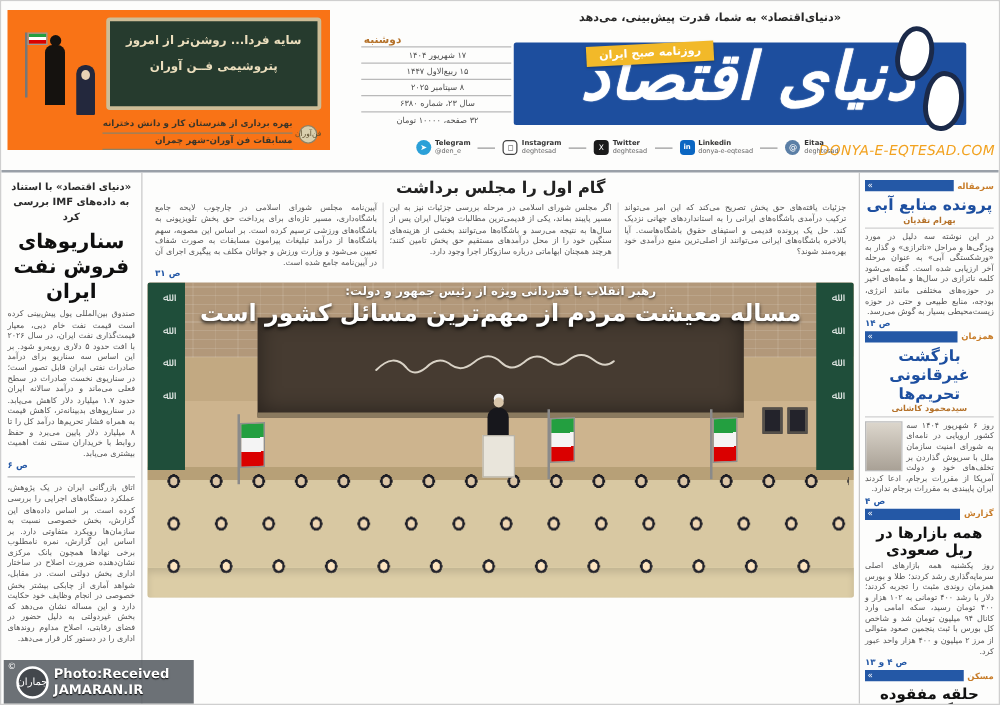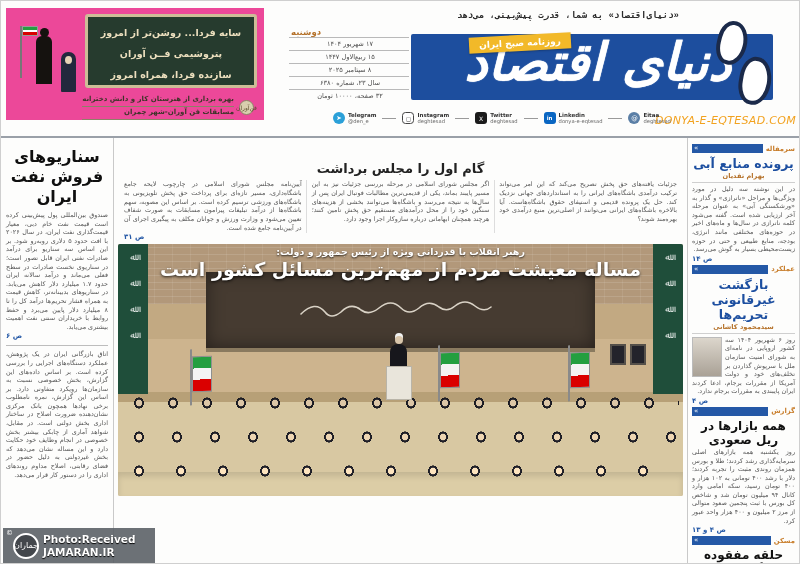--- a/index.html
+++ b/index.html
@@ -5,21 +5,21 @@
   * { margin:0; padding:0; box-sizing:border-box; }
   html,body { background:#e9e9e9; }
   body { font-family:"DejaVu Sans", sans-serif; }
   .page { position:relative; width:800px; height:564px; background:#fdfdfc; overflow:hidden;
           border:1px solid #cfcfcf; margin:0 auto; }
 
   
   .header { position:relative; height:137px; border-bottom:2px solid #9aa0a8; background:#fdfdfc; }
 
   
-  .ad { position:absolute; left:5px; top:7px; width:258px; height:112px; background:#ec4899; overflow:hidden; }
+  .ad { position:absolute; left:5px; top:7px; width:258px; height:112px; background:#f97316; overflow:hidden; }
   .ad-flagpole { position:absolute; left:14px; top:18px; width:2px; height:52px; background:#777; }
   .ad-flag { position:absolute; left:16px; top:18px; width:16px; height:10px;
              background:linear-gradient(#239f40 0 33%,#fff 33% 66%,#da0000 66%); border:1px solid #999; }
   .ad-fig1 { position:absolute; left:30px; top:28px; width:16px; height:48px; background:#15120f; border-radius:6px 6px 0 0; }
   .ad-fig1::before { content:""; position:absolute; top:-8px; left:4px; width:9px; height:9px; border-radius:50%; background:#15120f; }
   .ad-fig2 { position:absolute; left:55px; top:44px; width:15px; height:40px; background:#23283d; border-radius:7px 7px 1px 1px; }
   .ad-fig2::before { content:""; position:absolute; top:4px; left:4px; width:7px; height:8px; border-radius:50%; background:#e7d3b6; }
   .ad-board { position:absolute; right:7px; top:6px; width:172px; height:74px; background:#263b2e;
               border:3px solid #cdbd97; border-radius:3px; padding:5px 8px; direction:rtl;
               color:#ecdfbe; font-size:9.5px; font-weight:bold; line-height:21px; text-align:center; }
@@ -36,21 +36,21 @@
 
   
   .banner { position:absolute; left:410px; top:33px; width:362px; height:66px; background:#1d4e9e; border-radius:2px; }
   .masthead-title { position:absolute; left:432px; top:14px; width:330px; text-align:center;
                     font-size:52px; font-weight:bold; font-style:italic; color:#ffffff; direction:rtl;
                     text-shadow:0 0 1px #ffffff; z-index:3; line-height:94px; }
   .badge-yellow { position:absolute; left:468px; top:34px; width:102px; height:16px; background:#f2b929;
                   color:#fff; font-size:9px; font-weight:bold; text-align:center; line-height:16px;
                   direction:rtl; transform:rotate(-3deg); z-index:4; box-shadow:0 1px 2px rgba(0,0,0,.25); }
   .slogan { position:absolute; left:452px; top:9px; width:230px; text-align:center; direction:rtl;
-            font-size:9px; font-weight:bold; color:#2a2a2a;font-family:Liberation Mono, monospace; }
+            font-size:9px; font-weight:bold; color:#2a2a2a; }
   .logo-outline { position:absolute; left:714px; top:16px; width:64px; height:104px; z-index:5; }
   .logo-outline .blob { position:absolute; background:#fff; border:4px solid #1b2a4a; border-radius:46% 54% 52% 48%; }
   .logo-outline .b1 { left:2px; top:4px; width:30px; height:44px; transform:rotate(14deg); }
   .logo-outline .b2 { left:24px; top:40px; width:32px; height:48px; transform:rotate(10deg); }
   .website { position:absolute; right:3px; top:113px; color:#f2a21f; font-weight:normal; font-style:italic;
              font-size:11px; letter-spacing:.3px; }
 
   
   .social { position:absolute; left:332px; top:104px; width:382px; height:26px; display:flex; align-items:center; gap:6px; }
   .soc-item { display:flex; align-items:center; gap:3px; }
@@ -84,21 +84,21 @@
   .sec-badge { display:flex; align-items:center; gap:3px; margin-top:2px; }
   .sec-badge .bar { flex:1; height:9px; background:#2458a6; color:#fff; font-size:7px; line-height:9px; padding:0 2px; }
   .sec-badge .lbl { color:#c87d2a; font-size:6.8px; font-weight:bold; direction:rtl; }
   .sec-title-blue { color:#1d4fa0; font-size:12.5px; font-weight:bold; text-align:center; direction:rtl; margin:3px 0 1px; }
   .sec-title-dark { color:#111; font-size:12px; font-weight:bold; text-align:center; direction:rtl; margin:3px 0 1px; }
   .sec-author { color:#b5722a; font-size:6.6px; font-weight:bold; text-align:center; direction:rtl;
                 border-bottom:1px solid #cfcfcf; padding-bottom:2px; margin-bottom:2px; }
   .sec-photo { float:left; width:30px; height:40px; background:linear-gradient(#dcd6cc,#a9a196); border:1px solid #bbb; margin:1px 3px 1px 0; }
 
   
-  .lead-kicker { text-align:center; direction:rtl; font-size:13px; font-weight:bold; color:#222; margin-top:19px; }
+  .lead-kicker { text-align:center; direction:rtl; font-size:13px; font-weight:bold; color:#222; margin-top:1px; }
   .lead-headline { text-align:center; direction:rtl; font-size:45px; font-weight:bold; color:#0b0b0b;
                    line-height:62px; letter-spacing:-1px; }
   .lead-cols { column-count:3; column-gap:10px; column-rule:1px solid #ddd; margin:4px 6px 0; }
   .lead-cols p { font-size:6.4px; color:#555; line-height:8.8px; text-align:justify; direction:rtl; margin-bottom:3px; }
   .lead-ref { text-align:left; color:#2458a6; font-size:7px; font-weight:bold; margin:0 6px; direction:rtl; }
 
   
   .photo { position:relative; margin-top:3px; height:252px; overflow:hidden; border-radius:2px;
            background:linear-gradient(#b2987a 0 60px, #c2a982 60px 95px, #cdb48e 95px 148px, #b7a077 148px 158px, #d8c8a2 158px 100%); }
   .ph-brickline { position:absolute; left:0; right:0; top:0; height:60px;
@@ -150,21 +150,20 @@
   <div class="header">
 
     <div class="ad">
       <div class="ad-flagpole"></div>
       <div class="ad-flag"></div>
       <div class="ad-fig1"></div>
       <div class="ad-fig2"></div>
       <div class="ad-board">
         <div>سایه فردا... روشن‌تر از امروز</div>
         <div>پتروشیمی فــن آوران</div>
-        <div>سازنده فردا، همراه امروز</div>
       </div>
       <div class="ad-caption">
         <div class="ad-logo">فن‌آوران</div>
         <div class="txt">
           <div>بهره برداری از هنرستان کار و دانش دخترانه</div>
           <div>مسابقات فن آوران-شهر چمران</div>
         </div>
       </div>
     </div>
 
@@ -226,20 +225,21 @@
           <span class="soc-name">Eitaa</span>
           <span class="soc-handle">deghtesad</span>
         </span>
       </div>
     </div>
   </div>
 
   <div class="main">
 
     <div class="col-left">
+      <div class="story-kicker">«دنیای اقتصاد» با استناد به داده‌های IMF بررسی کرد</div>
       <div class="story-title-lg">سناریوهای فروش نفت ایران</div>
       <div class="body-text">صندوق بین‌المللی پول پیش‌بینی کرده است قیمت نفت خام دبی، معیار قیمت‌گذاری نفت ایران، در سال ۲۰۲۶ با افت حدود ۵ دلاری روبه‌رو شود. بر این اساس سه سناریو برای درآمد صادرات نفتی ایران قابل تصور است؛ در سناریوی نخست صادرات در سطح فعلی می‌ماند و درآمد سالانه ایران حدود ۱.۷ میلیارد دلار کاهش می‌یابد. در سناریوهای بدبینانه‌تر، کاهش قیمت به همراه فشار تحریم‌ها درآمد کل را تا ۸ میلیارد دلار پایین می‌برد و حفظ روابط با خریداران سنتی نفت اهمیت بیشتری می‌یابد.</div>
       <div class="pageref">ص ۶</div>
       <div class="story-sep"></div>
       <div class="body-text">اتاق بازرگانی ایران در یک پژوهش، عملکرد دستگاه‌های اجرایی را بررسی کرده است. بر اساس داده‌های این گزارش، بخش خصوصی نسبت به سازمان‌ها رویکرد متفاوتی دارد. بر اساس این گزارش، نمره نامطلوب برخی نهادها همچون بانک مرکزی نشان‌دهنده ضرورت اصلاح در ساختار اداری بخش دولتی است. در مقابل، شواهد آماری از چابکی بیشتر بخش خصوصی در انجام وظایف خود حکایت دارد و این مساله نشان می‌دهد که بخش غیردولتی به دلیل حضور در فضای رقابتی، اصلاح مداوم روندهای اداری را در دستور کار قرار می‌دهد.</div>
 
     </div>
 
     <div class="col-center">
       <div class="lead-kicker">گام اول را مجلس برداشت</div>
@@ -295,21 +295,21 @@
         <span class="bar">«</span>
         <span class="lbl">سرمقاله</span>
       </div>
       <div class="sec-title-blue">پرونده منابع آبی</div>
       <div class="sec-author">بهرام تقدیان</div>
       <div class="body-text">در این نوشته سه دلیل در مورد ویژگی‌ها و مراحل «ناترازی» و گذار به «ورشکستگی آبی» به عنوان مرحله آخر ارزیابی شده است. گفته می‌شود کلمه ناترازی در سال‌ها و ماه‌های اخیر در حوزه‌های مختلفی مانند انرژی، بودجه، منابع طبیعی و حتی در حوزه زیست‌محیطی بسیار به گوش می‌رسد.</div>
       <div class="pageref">ص ۱۴</div>
 
       <div class="sec-badge">
         <span class="bar">«</span>
-        <span class="lbl">عملکرد</span>
+        <span class="lbl">همزمان</span>
       </div>
       <div class="sec-title-blue">بازگشت غیرقانونی تحریم‌ها</div>
       <div class="sec-author">سیدمحمود کاشانی</div>
       <div class="body-text">
         <span class="sec-photo"></span><span>روز ۶ شهریور ۱۴۰۴ سه کشور اروپایی در نامه‌ای به شورای امنیت سازمان ملل با سرپوش گذاردن بر تخلف‌های خود و دولت آمریکا از مقررات برجام، ادعا کردند ایران پایبندی به مقررات برجام ندارد.</span>
       </div>
       <div class="pageref">ص ۴</div>
 
       <div class="sec-badge">
         <span class="bar">«</span>

